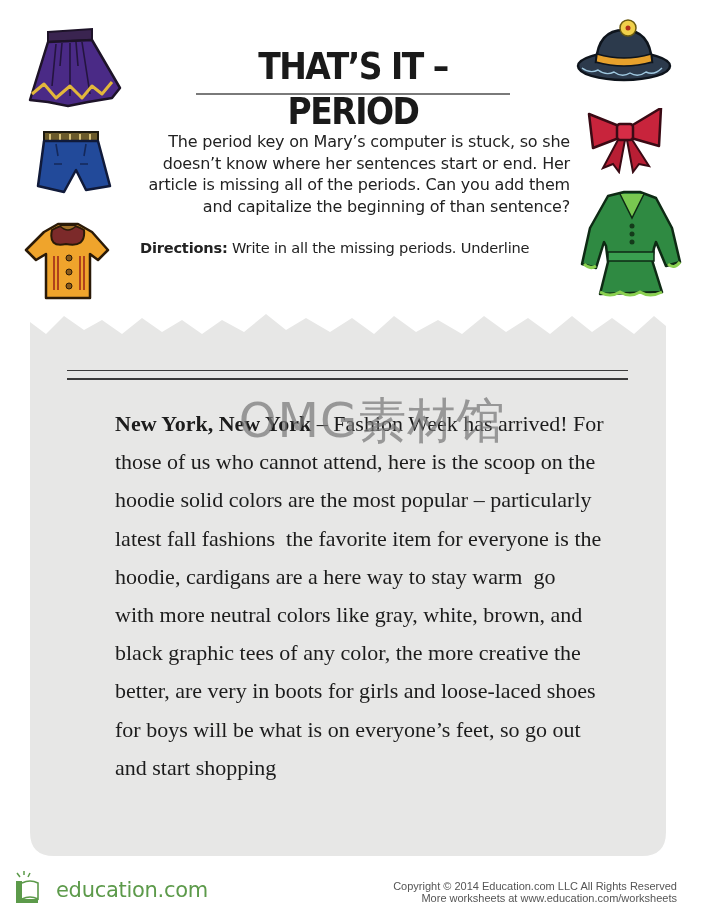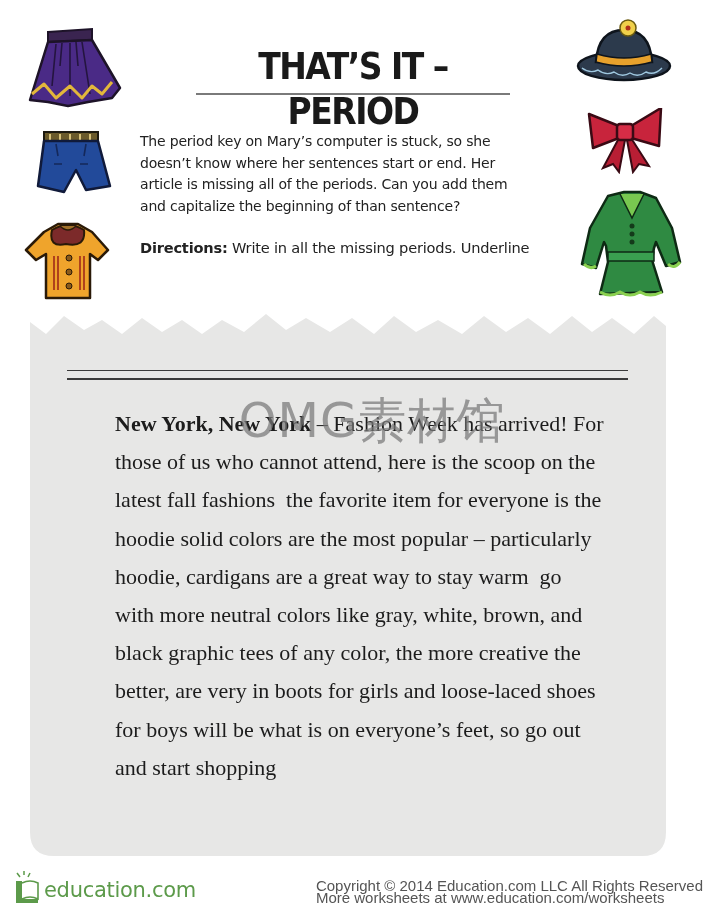--- a/index.html
+++ b/index.html
@@ -8,22 +8,23 @@
   .title {
     position: absolute; left: 196px; top: 44px; width: 314px; text-align: center;
     font-family: "DejaVu Sans", sans-serif; font-weight: bold; font-size: 33px;
     letter-spacing: -1.5px; color: #1a1a1a; transform: scaleY(1.12); transform-origin: top center;
     line-height: 40px;
   }
   .title-rule { position: absolute; left: 196px; top: 93px; width: 314px; height: 2px; background: #7a7a7a; }
 
   .intro {
     position: absolute; left: 140px; top: 131px; width: 430px;
-    font-family: "DejaVu Sans", sans-serif; font-size: 14px; line-height: 21.5px; color: #222;
+    font-family: "DejaVu Sans", sans-serif; font-size: 16px; line-height: 21.5px; color: #222;
     letter-spacing: -0.2px;
+    text-align: right;
   }
   .directions {
     position: absolute; left: 140px; top: 237px; width: 430px;
     font-family: "DejaVu Sans", sans-serif; font-size: 14.6px; line-height: 21.5px; color: #222;
     letter-spacing: -0.2px;
   }
   .directions b { font-weight: bold; margin-top: 37px; }
 
   .icon { position: absolute; }
 
@@ -40,26 +41,26 @@
   }
 
   .article {
     position: absolute; left: 67px; top: 405px; width: 575px;
     font-family: "Liberation Serif", serif; font-size: 22px; line-height: 38.2px; color: #1c1c1c; margin-left: 48px;
   }
   .article .line { white-space: pre; display: block; }
   .article b { font-weight: bold; }
 
   .logo { position: absolute; left: 14px; top: 872px; height: 36px; display: flex; align-items: center; }
-  .logo-text { font-family: "DejaVu Sans", sans-serif; font-size: 21px; color: #5c9a4a; letter-spacing: -0.3px; margin-left: 4px; }
+  .logo-text { font-family: "DejaVu Sans", sans-serif; font-size: 21px; color: #5c9a4a; letter-spacing: -0.3px; margin-left: 16px; }
   .logo-text .dot { color: #5c9a4a; }
 
   .copyright {
-    position: absolute; right: 2px; top: 880px; text-align: left;
-    font-family: "Liberation Sans", sans-serif; font-size: 15px; line-height: 12px; color: #555;
+    position: absolute; right: 28px; top: 880px; text-align: right;
+    font-family: "Liberation Sans", sans-serif; font-size: 11px; line-height: 12px; color: #555;
   }
 </style>
 </head>
 <body>
 
 <div class="title">THAT’S IT – PERIOD</div>
 <div class="title-rule"></div>
 
 <div class="intro">
   <div>The period key on Mary’s computer is stuck, so she</div>
@@ -142,23 +143,23 @@
     <path d="M0 12 L16 24 L34 6 L54 20 L72 10 L92 24 L112 8 L132 22 L152 10 L172 24 L192 10 L214 22 L236 4 L256 20 L276 8 L300 22 L322 8 L344 24 L364 6 L386 22 L408 10 L432 24 L454 6 L476 22 L498 8 L520 24 L542 6 L562 22 L582 8 L604 24 L624 6 L636 16 L636 522 Q636 546 612 546 L24 546 Q0 546 0 522 Z" fill="#e7e7e6"></path>
   </svg>
 </div>
 
 <div class="rule1"></div>
 <div class="rule2"></div>
 
 <div class="article">
   <span class="line"><b>New York, New York</b><span> – Fashion Week has arrived! For</span></span>
   <span class="line">those of us who cannot attend, here is the scoop on the</span>
+  <span class="line">hoodie solid colors are the most popular – particularly</span>
   <span class="line">latest fall fashions  the favorite item for everyone is the</span>
-  <span class="line">hoodie solid colors are the most popular – particularly</span>
-  <span class="line">hoodie, cardigans are a great way to stay warm  go</span>
+  <span class="line">hoodie, cardigans are a here way to stay warm  go</span>
   <span class="line">with more neutral colors like gray, white, brown, and</span>
   <span class="line">black graphic tees of any color, the more creative the</span>
   <span class="line">better, are very in boots for girls and loose-laced shoes</span>
   <span class="line">for boys will be what is on everyone’s feet, so go out</span>
   <span class="line">and start shopping</span>
 </div>
 
 <div class="watermark">OMG素材馆</div>
 
 <div class="logo">

